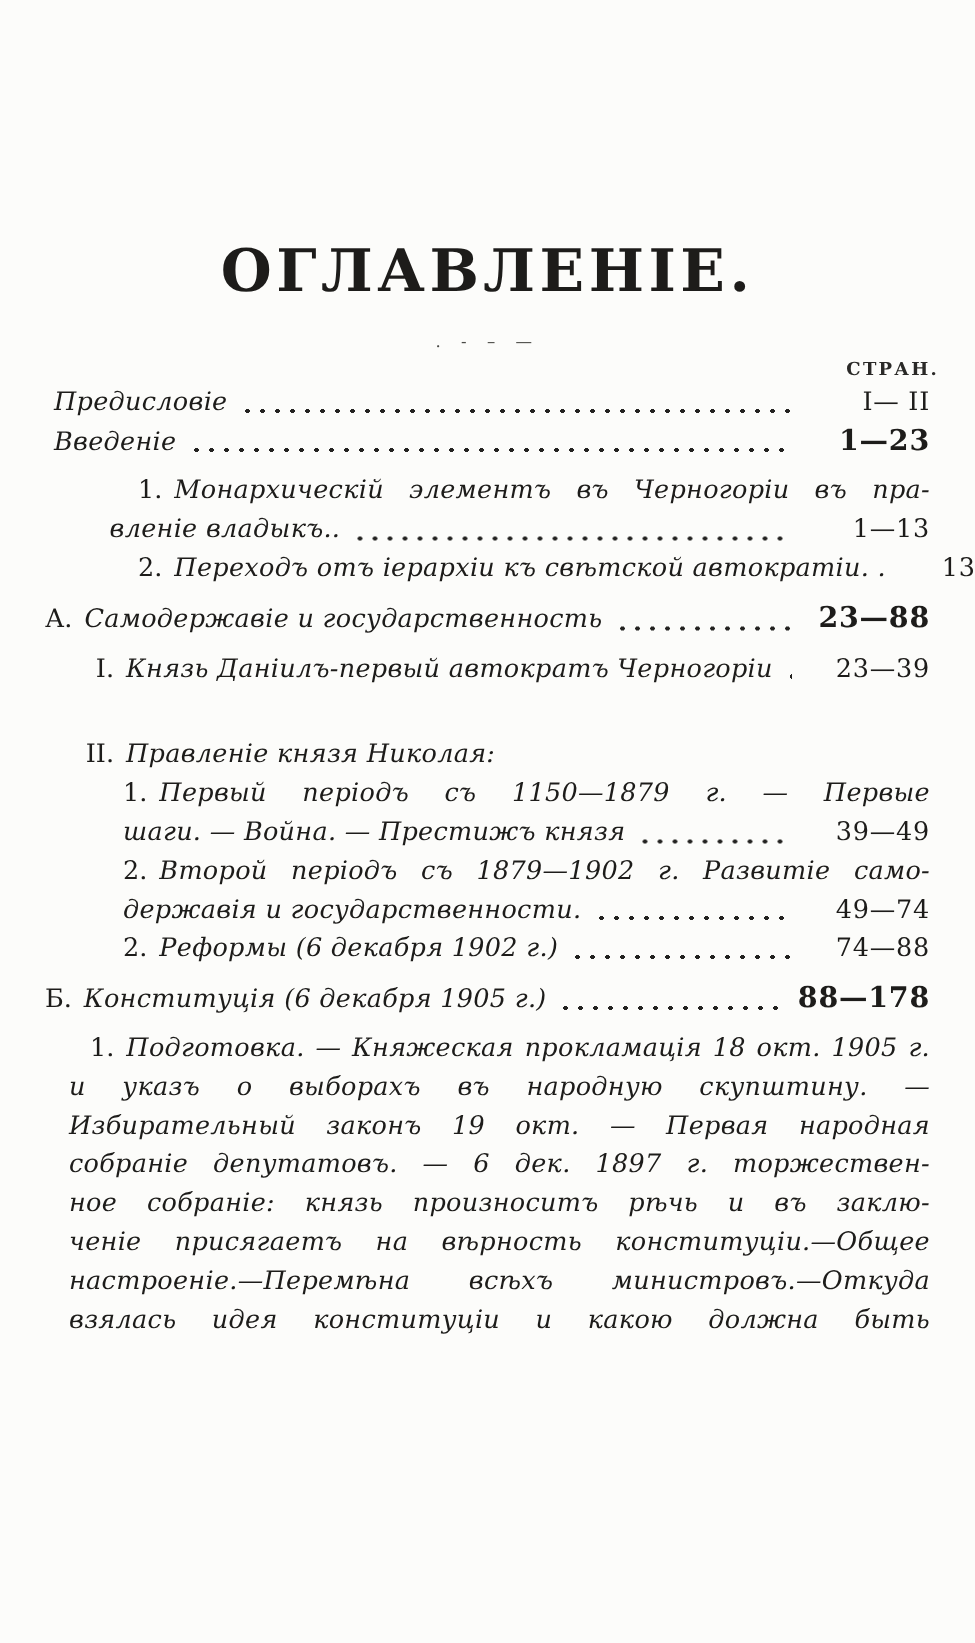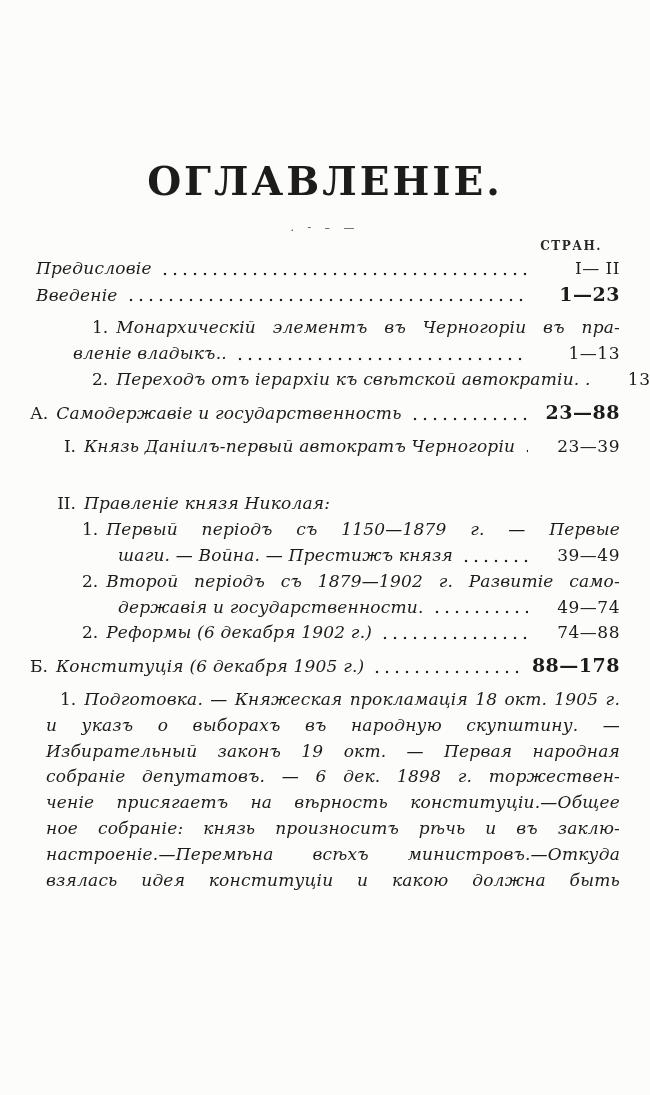--- a/index.html
+++ b/index.html
@@ -22,21 +22,21 @@
   .flourish {
     margin-top: 20px;
     text-align: center;
     font-size: 11px;
     letter-spacing: 5px;
     color: #4a4a46;
     line-height: 10px;
   }
   .col-header {
     margin-top: 6px;
-    padding-right: 48px;
+    padding-right: 24px;
     text-align: right;
     font-size: 12px;
     letter-spacing: 1.5px;
     font-weight: 600;
     color: #2a2927;
   }
   .toc { margin-top: 3px; }
   .row {
     display: flex;
     align-items: baseline;
@@ -67,21 +67,21 @@
   .pg { min-width: 82px; text-align: right; letter-spacing: 0.5px; }
   .pg.b { font-weight: bold; font-size: 19px; }
   
   .r0 { padding-left: 36px; }
   .rA { padding-left: 30px; }
   .rR { padding-left: 50px; margin-top: 32px; }
   .rR .num { min-width: 26px; text-align: right; }
   .n1 { padding-left: 92px; }
   .c1 { padding-left: 73px; }
   .n2 { padding-left: 82px; }
-  .c2 { padding-left: 118px; }
+  .c2 { padding-left: 82px; }
   .n3 { padding-left: 60px; }
   .c3 { padding-left: 46px; }
 </style>
 </head>
 <body style="background: rgb(252, 252, 250); color: rgb(29, 28, 26);">
 
 <h1 class="page-title">ОГЛАВЛЕНІЕ.</h1>
 <div class="flourish">. ‐ – —</div>
 <div class="col-header">СТРАН.</div>
 <div class="toc">
@@ -160,27 +160,27 @@
       <span class="num">1.</span>
       <span class="txt just">Подготовка. — Княжеская прокламація 18 окт. 1905 г.</span>
     </div>
     <div class="row c3">
       <span class="txt just">и указъ о выборахъ въ народную скупштину. —</span>
     </div>
     <div class="row c3">
       <span class="txt just">Избирательный законъ 19 окт. — Первая народная</span>
     </div>
     <div class="row c3">
-      <span class="txt just">собраніе депутатовъ. — 6 дек. 1898 г. торжествен-</span>
+      <span class="txt just">собраніе депутатовъ. — 6 дек. 1897 г. торжествен-</span>
+    </div>
+    <div class="row c3">
+      <span class="txt just">ное собраніе: князь произноситъ рѣчь и въ заклю-</span>
     </div>
     <div class="row c3">
       <span class="txt just">ченіе присягаетъ на вѣрность конституціи.—Общее</span>
-    </div>
-    <div class="row c3">
-      <span class="txt just">ное собраніе: князь произноситъ рѣчь и въ заклю-</span>
     </div>
     <div class="row c3">
       <span class="txt just">настроеніе.—Перемѣна всѣхъ министровъ.—Откуда</span>
     </div>
     <div class="row c3">
       <span class="txt just">взялась идея конституціи и какою должна быть</span>
     </div>
   </div>
 
 </body></html>

